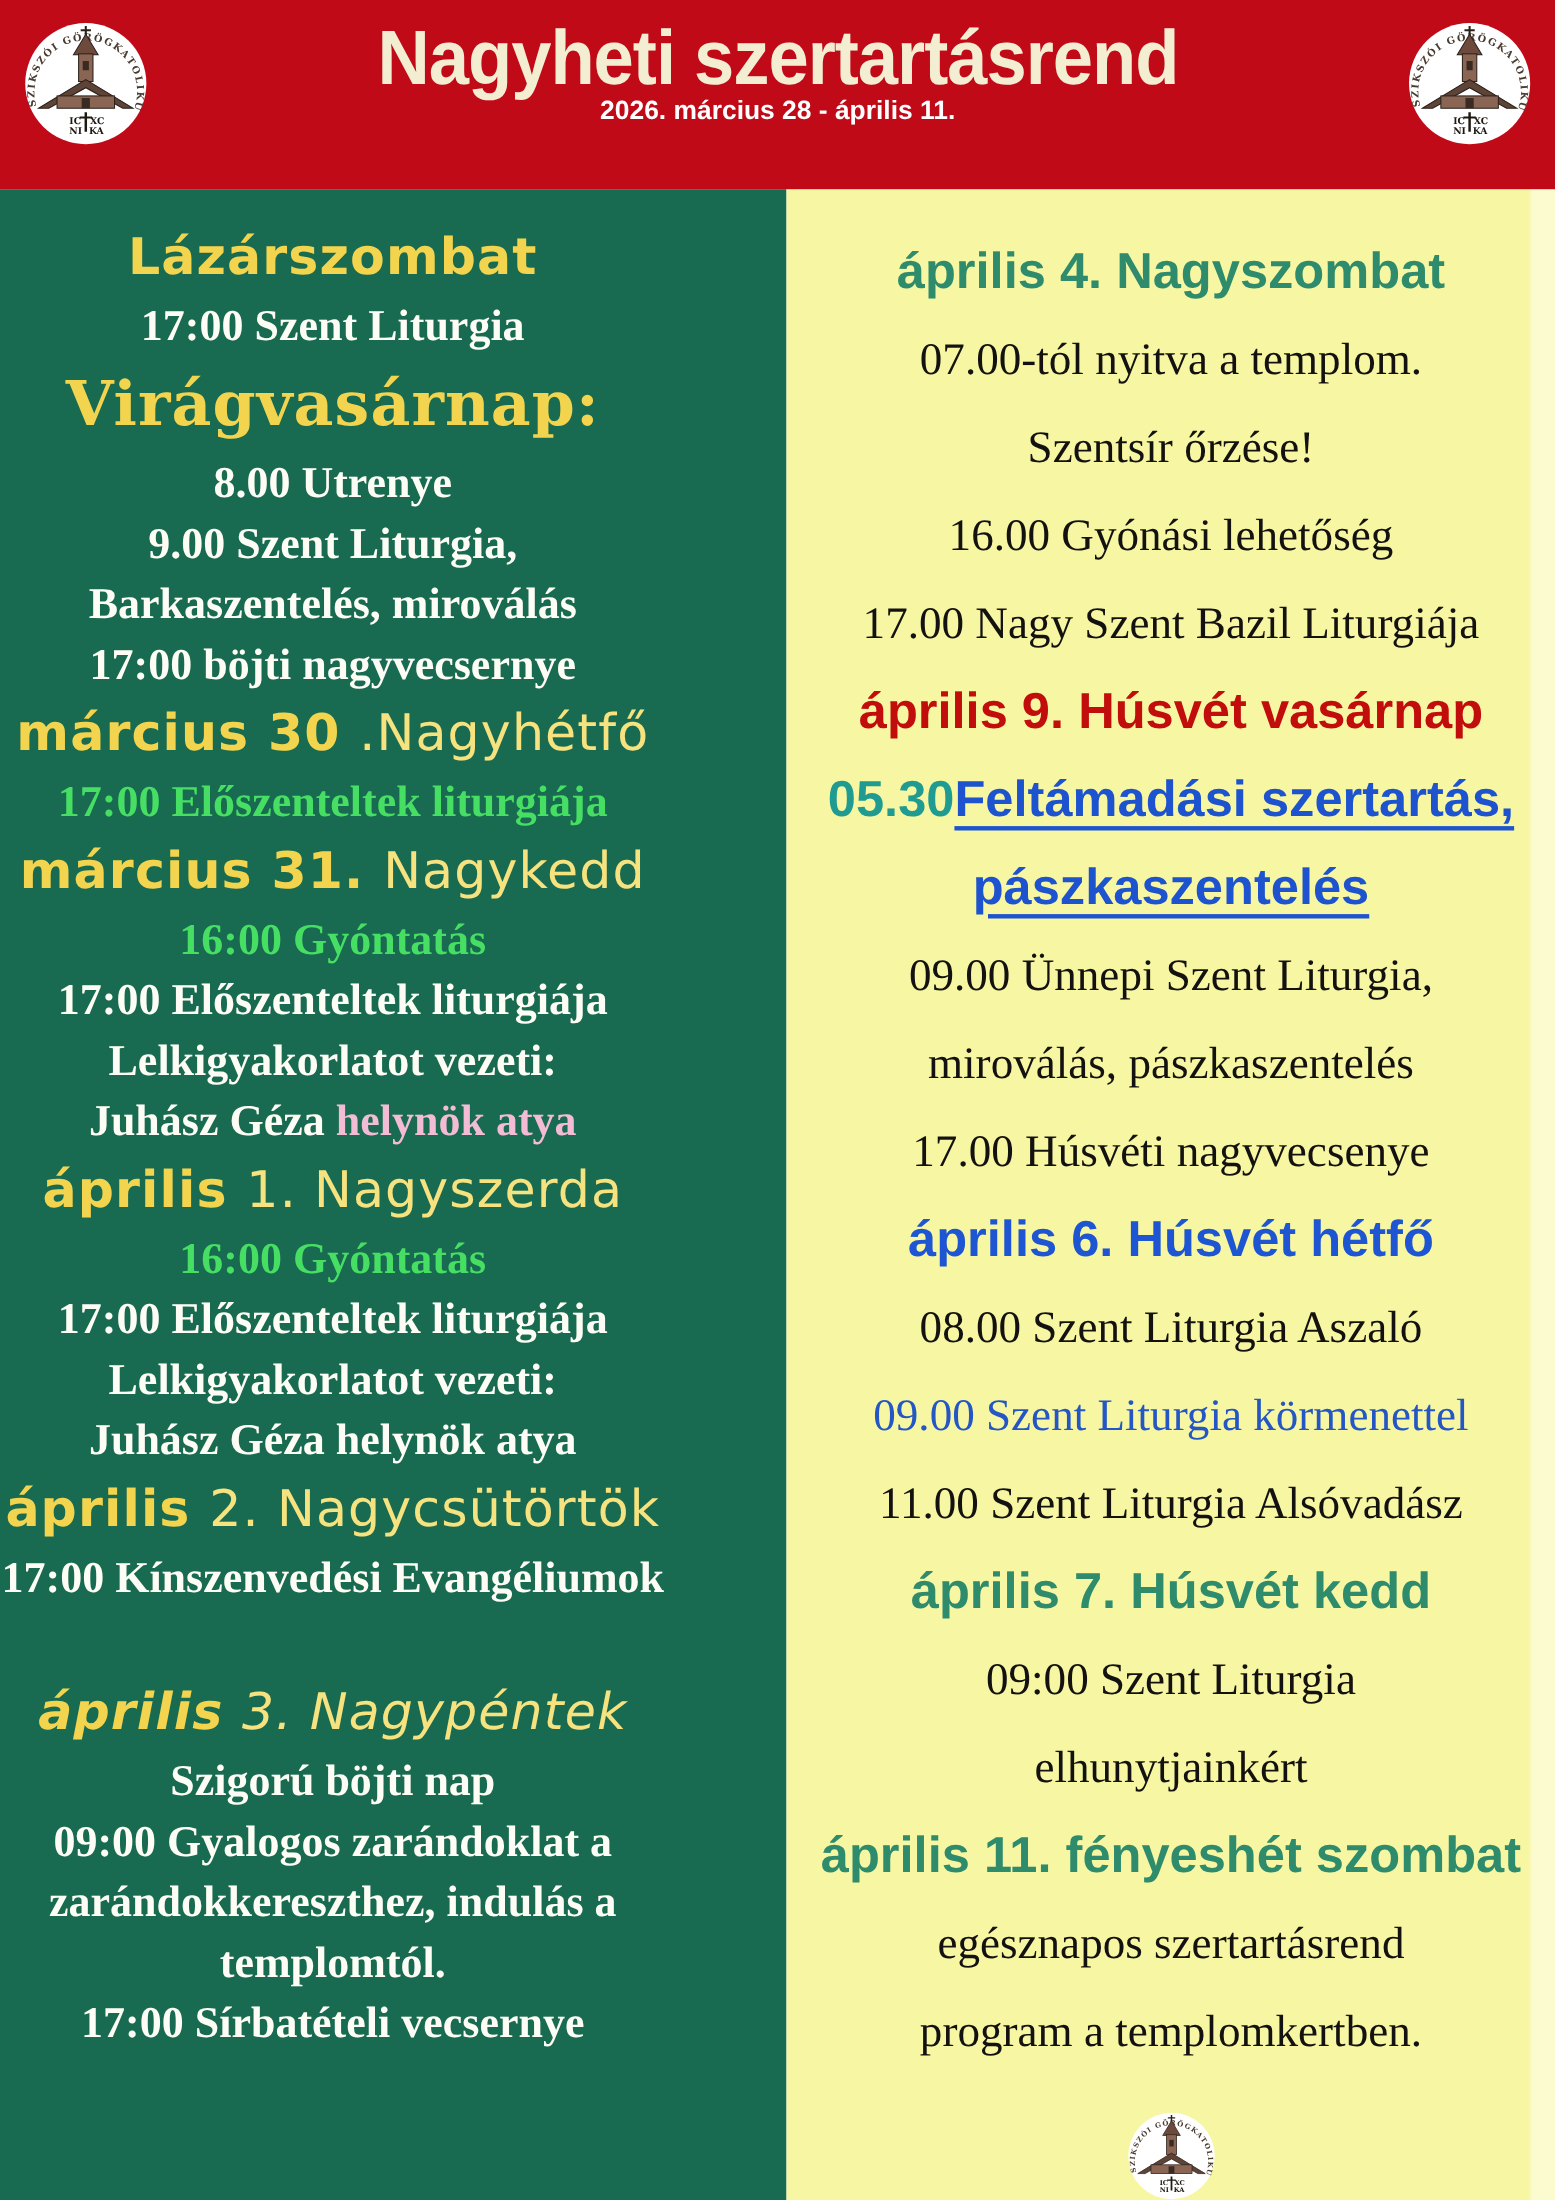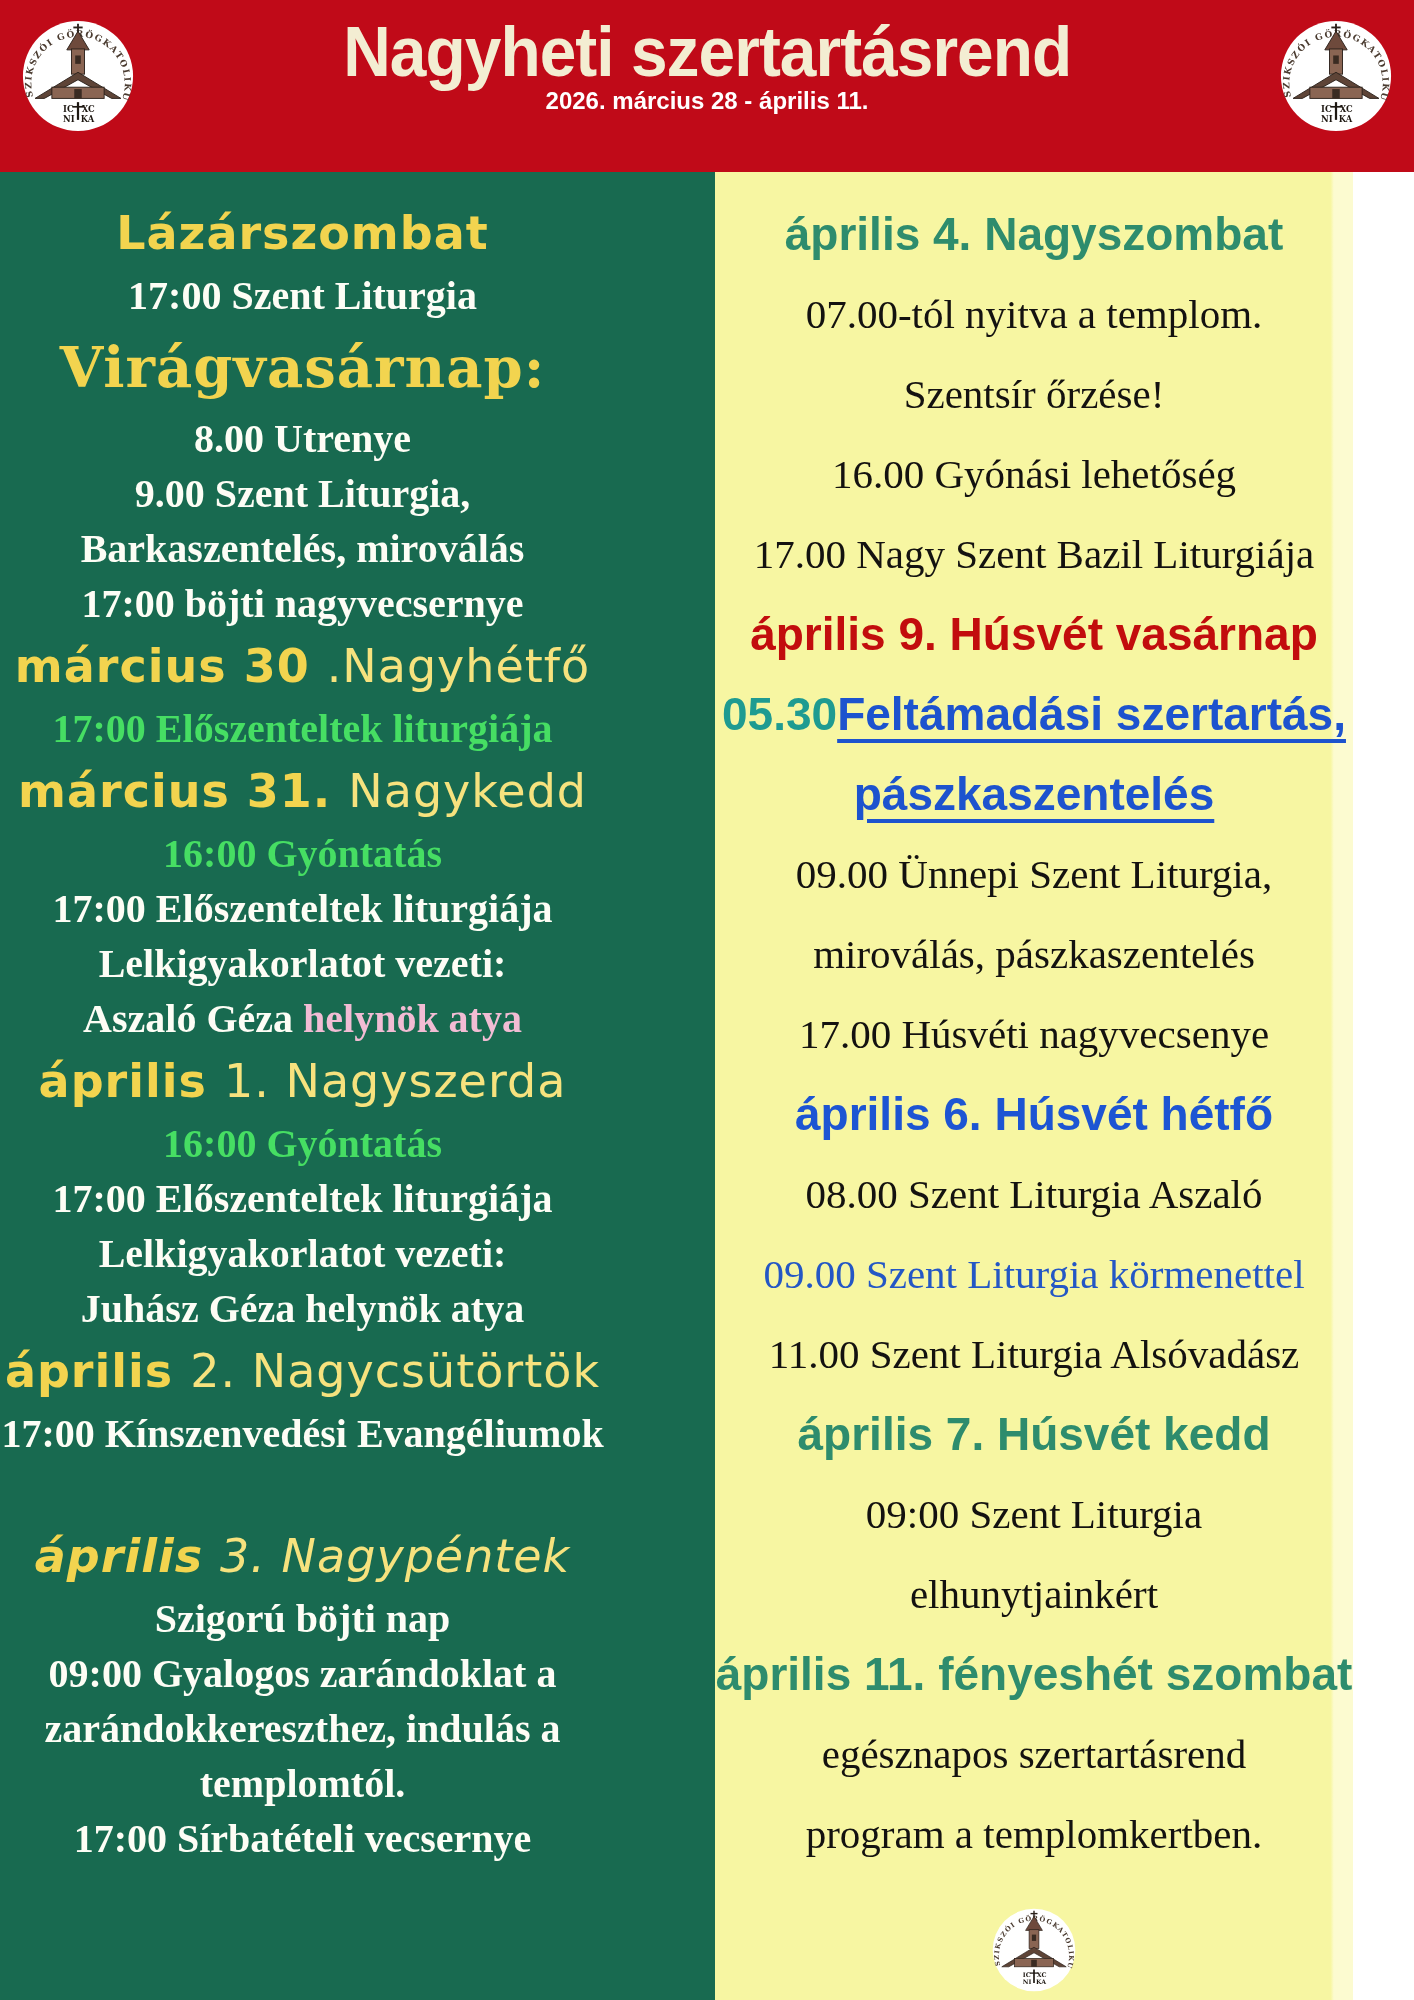--- a/index.html
+++ b/index.html
@@ -18,23 +18,23 @@
          font-weight:bold;font-size:70px;line-height:72px;color:var(--title-color);
          transform:scaleX(.94);letter-spacing:-1px;white-space:nowrap;}
   .subtitle{font-family:"Liberation Sans",sans-serif;font-weight:bold;font-size:24px;
             line-height:26px;color:var(--subtitle-color);}
   .logo{position:absolute;top:20px;width:112px;height:112px;}
   .logo-left{left:22px;} .logo-right{right:22px;}
   .columns{display:flex;height:1828px;}
   .left-col{width:715px;box-sizing:border-box;background:var(--left-bg);
             display:flex;flex-direction:column;align-items:center;
             padding:26px 118px 16px 8px;}
-  .right-col{width:638px;box-sizing:border-box;
+  .right-col{width:699px;box-sizing:border-box;
              background:linear-gradient(90deg,var(--right-bg) 0%,var(--right-bg) 96.5%,var(--right-edge-light) 97%);
-             display:flex;flex-direction:column;align-items:center;padding-top:22px;gap:20px;}
+             display:flex;flex-direction:column;align-items:center;padding-top:34px;gap:20px;}
   .line{white-space:nowrap;text-align:center;}
   
   .l-comic{font-family:"DejaVu Sans",sans-serif;font-size:46px;line-height:70px;}
   .l-comic .c-ybold{font-weight:bold;color:var(--yellow-bold);letter-spacing:1px;}
   .l-comic .c-ylight{font-weight:normal;color:var(--yellow-light);letter-spacing:1px;}
   .l-bigserif{font-family:"DejaVu Serif",serif;font-weight:bold;font-size:56px;
               line-height:88px;letter-spacing:1px;}
   .l-bigserif .c-ybold{color:var(--yellow-bold);}
   .l-serif{font-family:"Liberation Serif",serif;font-weight:bold;font-size:40px;line-height:55px;}
   .gap-top{margin-top:60px;font-style:italic;}
@@ -101,21 +101,21 @@
         <div class="line l-serif"><span class="c-white">8.00 Utrenye</span></div>
         <div class="line l-serif"><span class="c-white">9.00 Szent Liturgia,</span></div>
         <div class="line l-serif"><span class="c-white">Barkaszentelés, miroválás</span></div>
         <div class="line l-serif"><span class="c-white">17:00 böjti nagyvecsernye</span></div>
         <div class="line l-comic"><span class="c-ybold">március 30 </span><span class="c-ylight">.Nagyhétfő</span></div>
         <div class="line l-serif"><span class="c-green">17:00 Előszenteltek liturgiája</span></div>
         <div class="line l-comic"><span class="c-ybold">március 31. </span><span class="c-ylight">Nagykedd</span></div>
         <div class="line l-serif"><span class="c-green">16:00 Gyóntatás</span></div>
         <div class="line l-serif"><span class="c-white">17:00 Előszenteltek liturgiája</span></div>
         <div class="line l-serif"><span class="c-white">Lelkigyakorlatot vezeti:</span></div>
-        <div class="line l-serif"><span class="c-white">Aszaló Géza </span><span class="c-pink">helynök atya</span></div>
+        <div class="line l-serif"><span class="c-white">Juhász Géza </span><span class="c-pink">helynök atya</span></div>
         <div class="line l-comic"><span class="c-ybold">április </span><span class="c-ylight">1. Nagyszerda</span></div>
         <div class="line l-serif"><span class="c-green">16:00 Gyóntatás</span></div>
         <div class="line l-serif"><span class="c-white">17:00 Előszenteltek liturgiája</span></div>
         <div class="line l-serif"><span class="c-white">Lelkigyakorlatot vezeti:</span></div>
         <div class="line l-serif"><span class="c-white">Juhász Géza helynök atya</span></div>
         <div class="line l-comic"><span class="c-ybold">április </span><span class="c-ylight">2. Nagycsütörtök</span></div>
         <div class="line l-serif"><span class="c-white">17:00 Kínszenvedési Evangéliumok</span></div>
         <div class="line l-comic gap-top"><span class="c-ybold">április </span><span class="c-ylight">3. Nagypéntek</span></div>
         <div class="line l-serif"><span class="c-white">Szigorú böjti nap</span></div>
         <div class="line l-serif"><span class="c-white">09:00 Gyalogos zarándoklat a</span></div>

